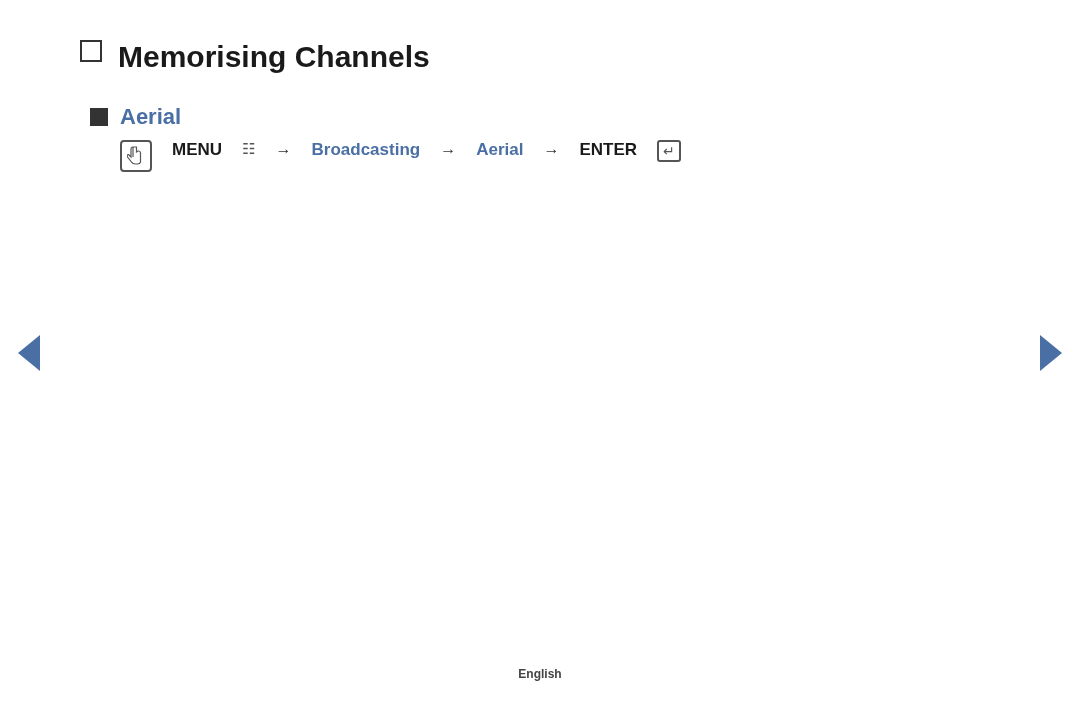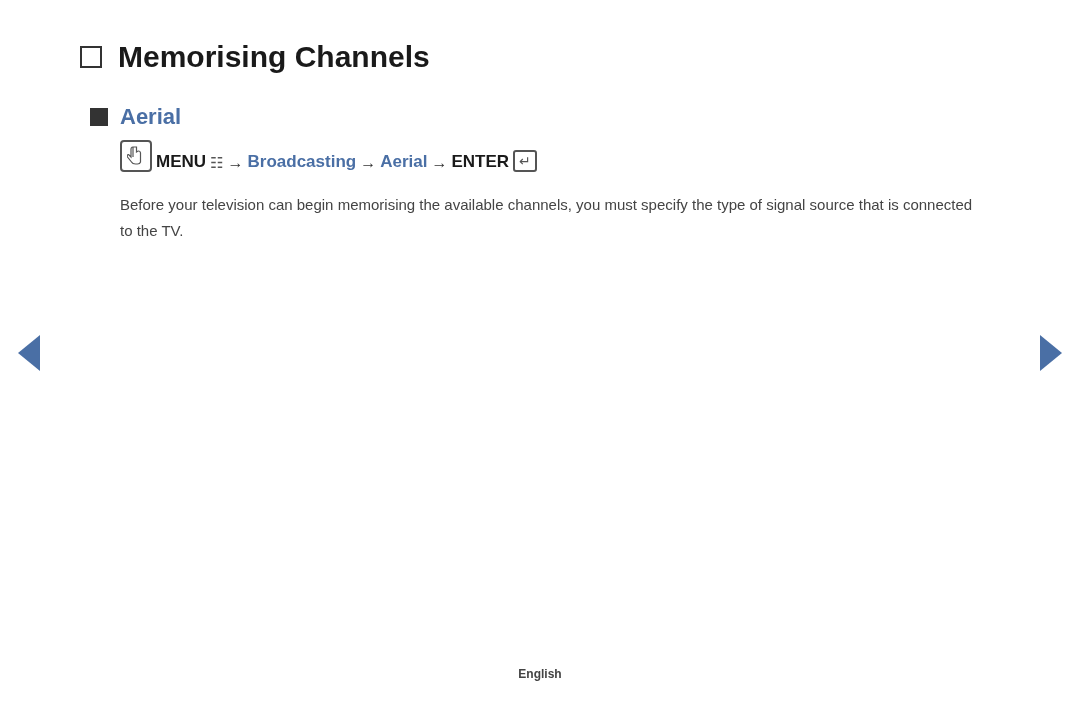--- a/index.html
+++ b/index.html
@@ -16,21 +16,21 @@
       position: relative;
       overflow: hidden;
     }
 
     .page-content {
       padding: 40px 80px 40px 80px;
     }
 
     .page-title-row {
       display: flex;
-      align-items: center;
+      align-items: flex-start;
       gap: 16px;
       margin-bottom: 30px;
     }
 
     .title-checkbox-icon {
       width: 22px;
       height: 22px;
       border: 2px solid #333;
       display: inline-block;
       flex-shrink: 0;
@@ -167,23 +167,23 @@
       bottom: 24px;
       left: 50%;
       transform: translateX(-50%);
       font-size: 12px;
       font-weight: 700;
       color: #444;
     }
 
     .menu-path-line {
       display: flex;
-      align-items: flex-end;
+      align-items: flex-start;
       flex-wrap: nowrap;
-      gap: 4px;
+      gap: 20px;
     }
   </style>
 </head>
 <body>
 
 <div class="page-content">
 
   <div class="page-title-row">
     <span class="title-checkbox-icon"></span>
     <h1 class="page-title">Memorising Channels</h1>
@@ -218,21 +218,20 @@
 
         <span class="menu-link">Aerial</span>
 
         <span class="menu-arrow">→</span>
 
         <span class="enter-keyword">ENTER</span>
         <span class="enter-icon">↵</span>
       </div>
     </div>
 
-    <p class="section-description">Before your television can begin memorising the available channels, you must specify the type of signal source that is connected to the TV.</p>
 
   </div>
 </div>
 
 <div class="nav-arrow-left"></div>
 <div class="nav-arrow-right"></div>
 
 <div class="footer">English</div>
 
 </body></html>

